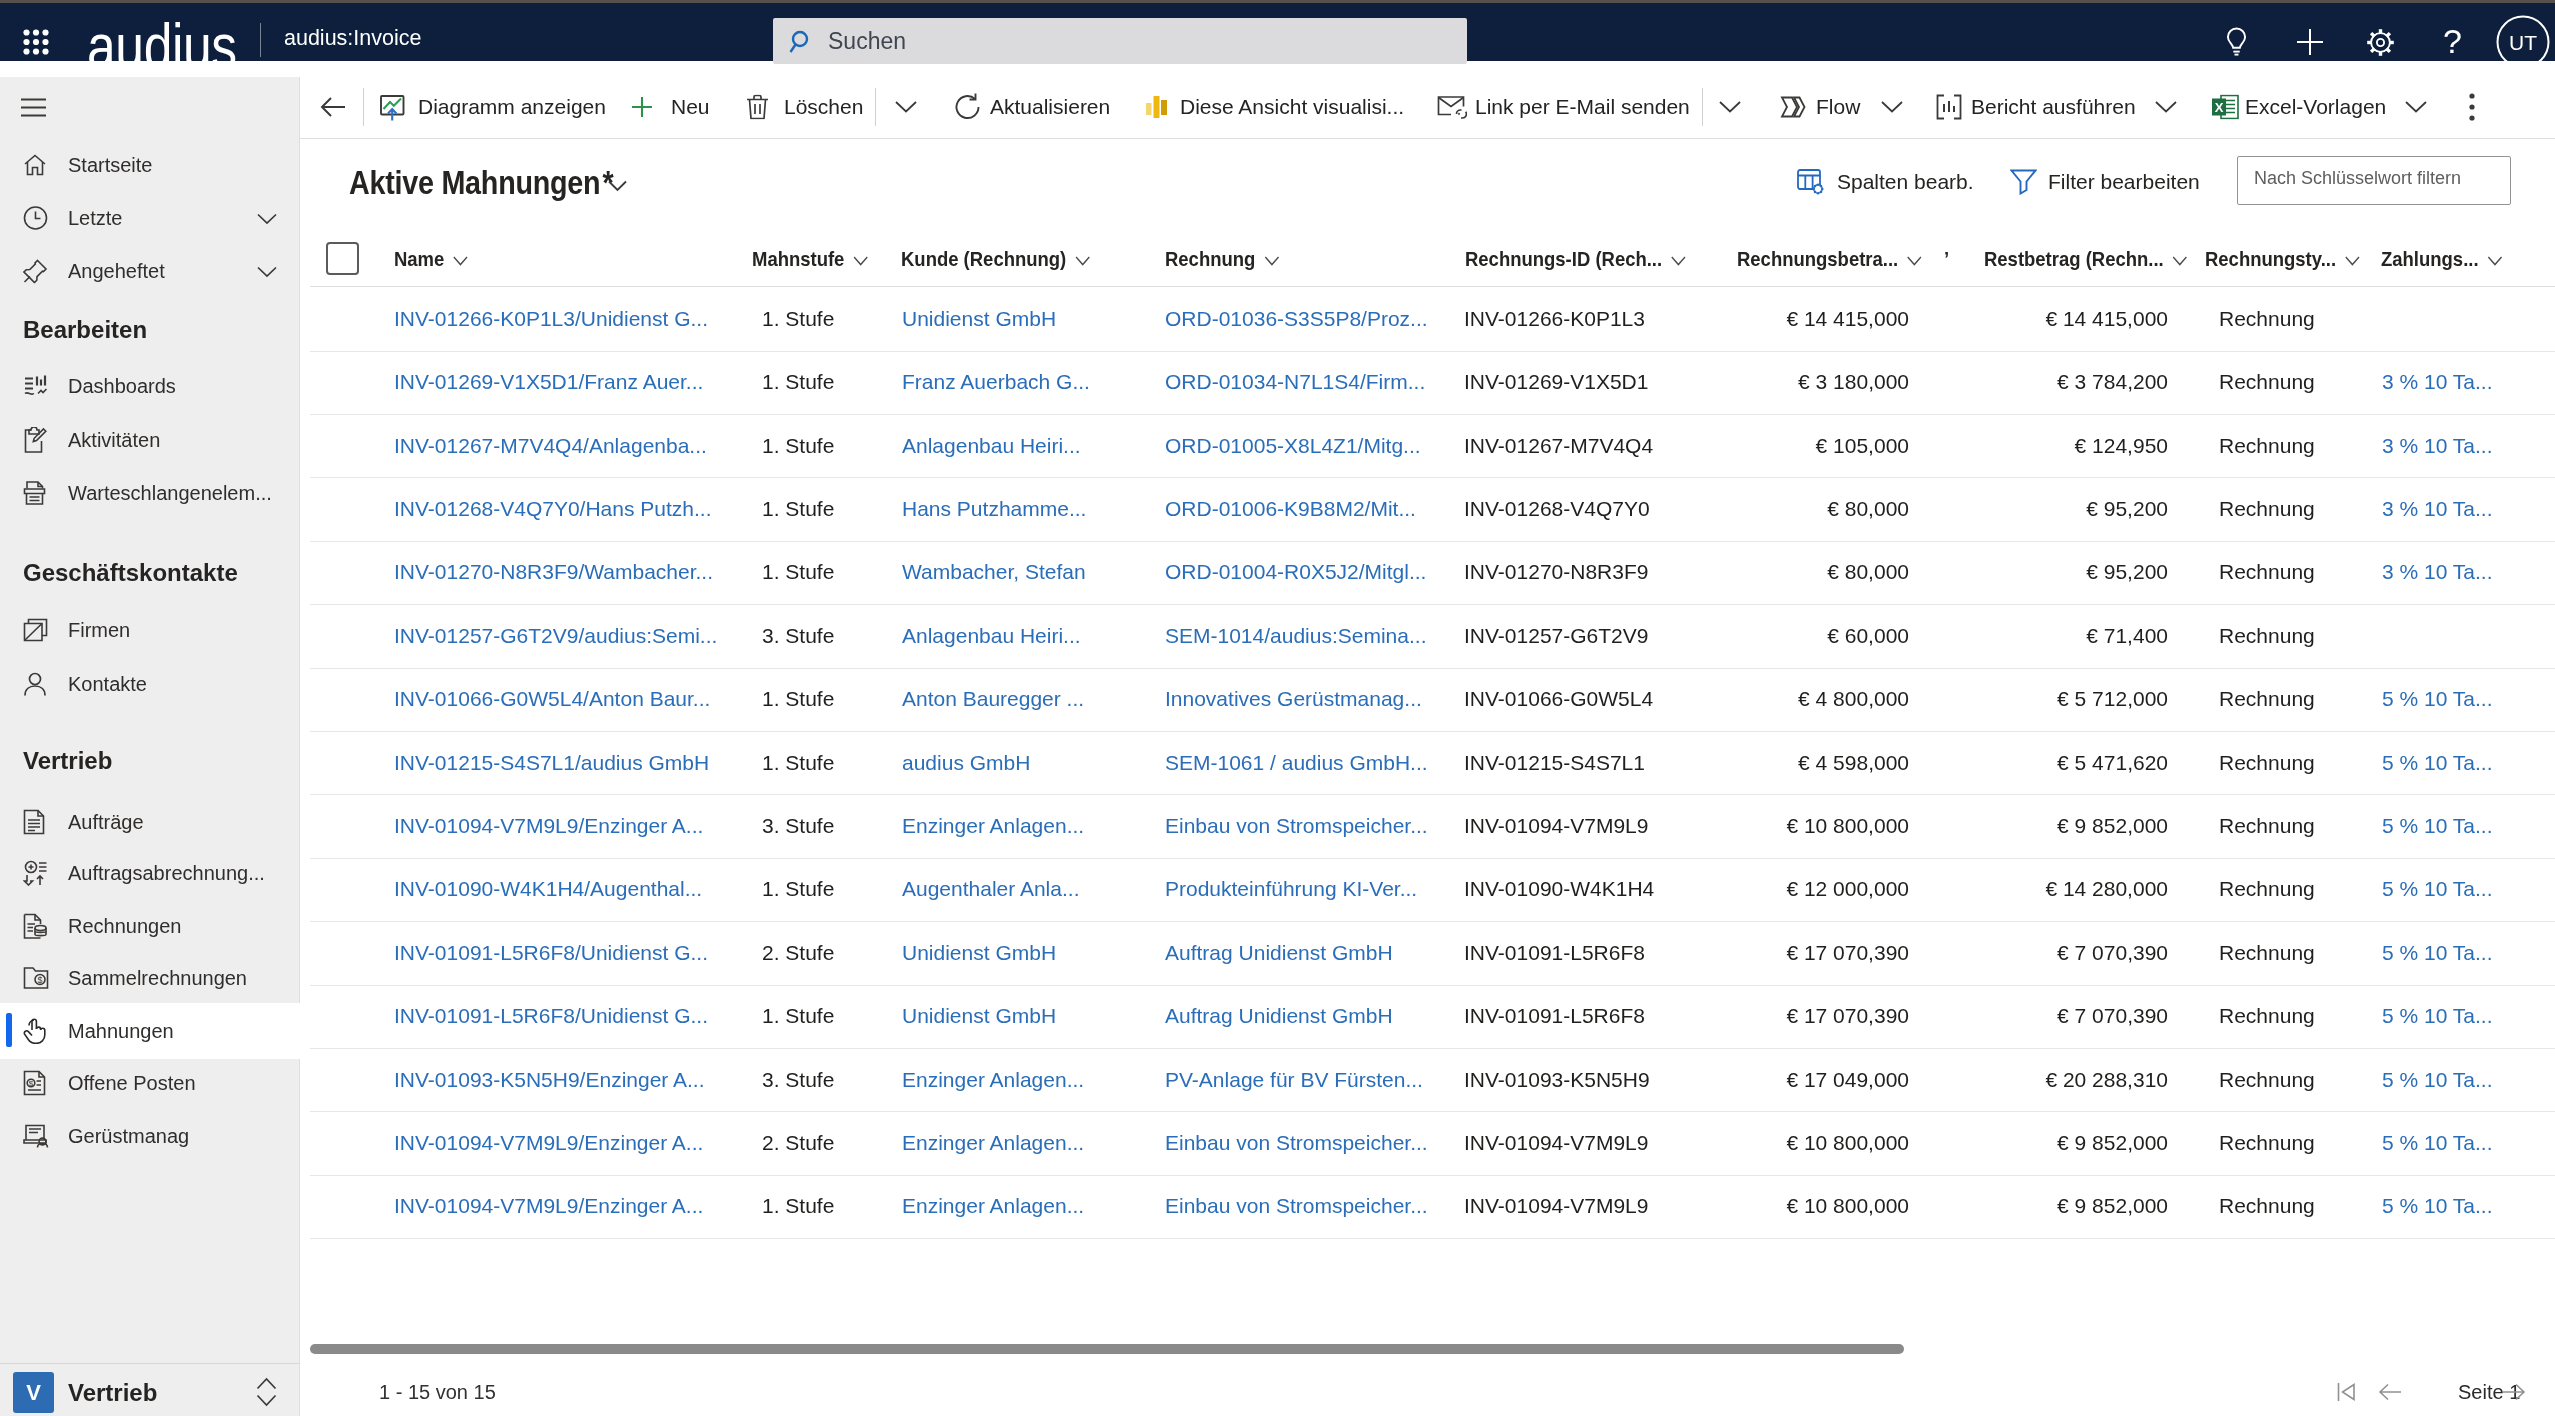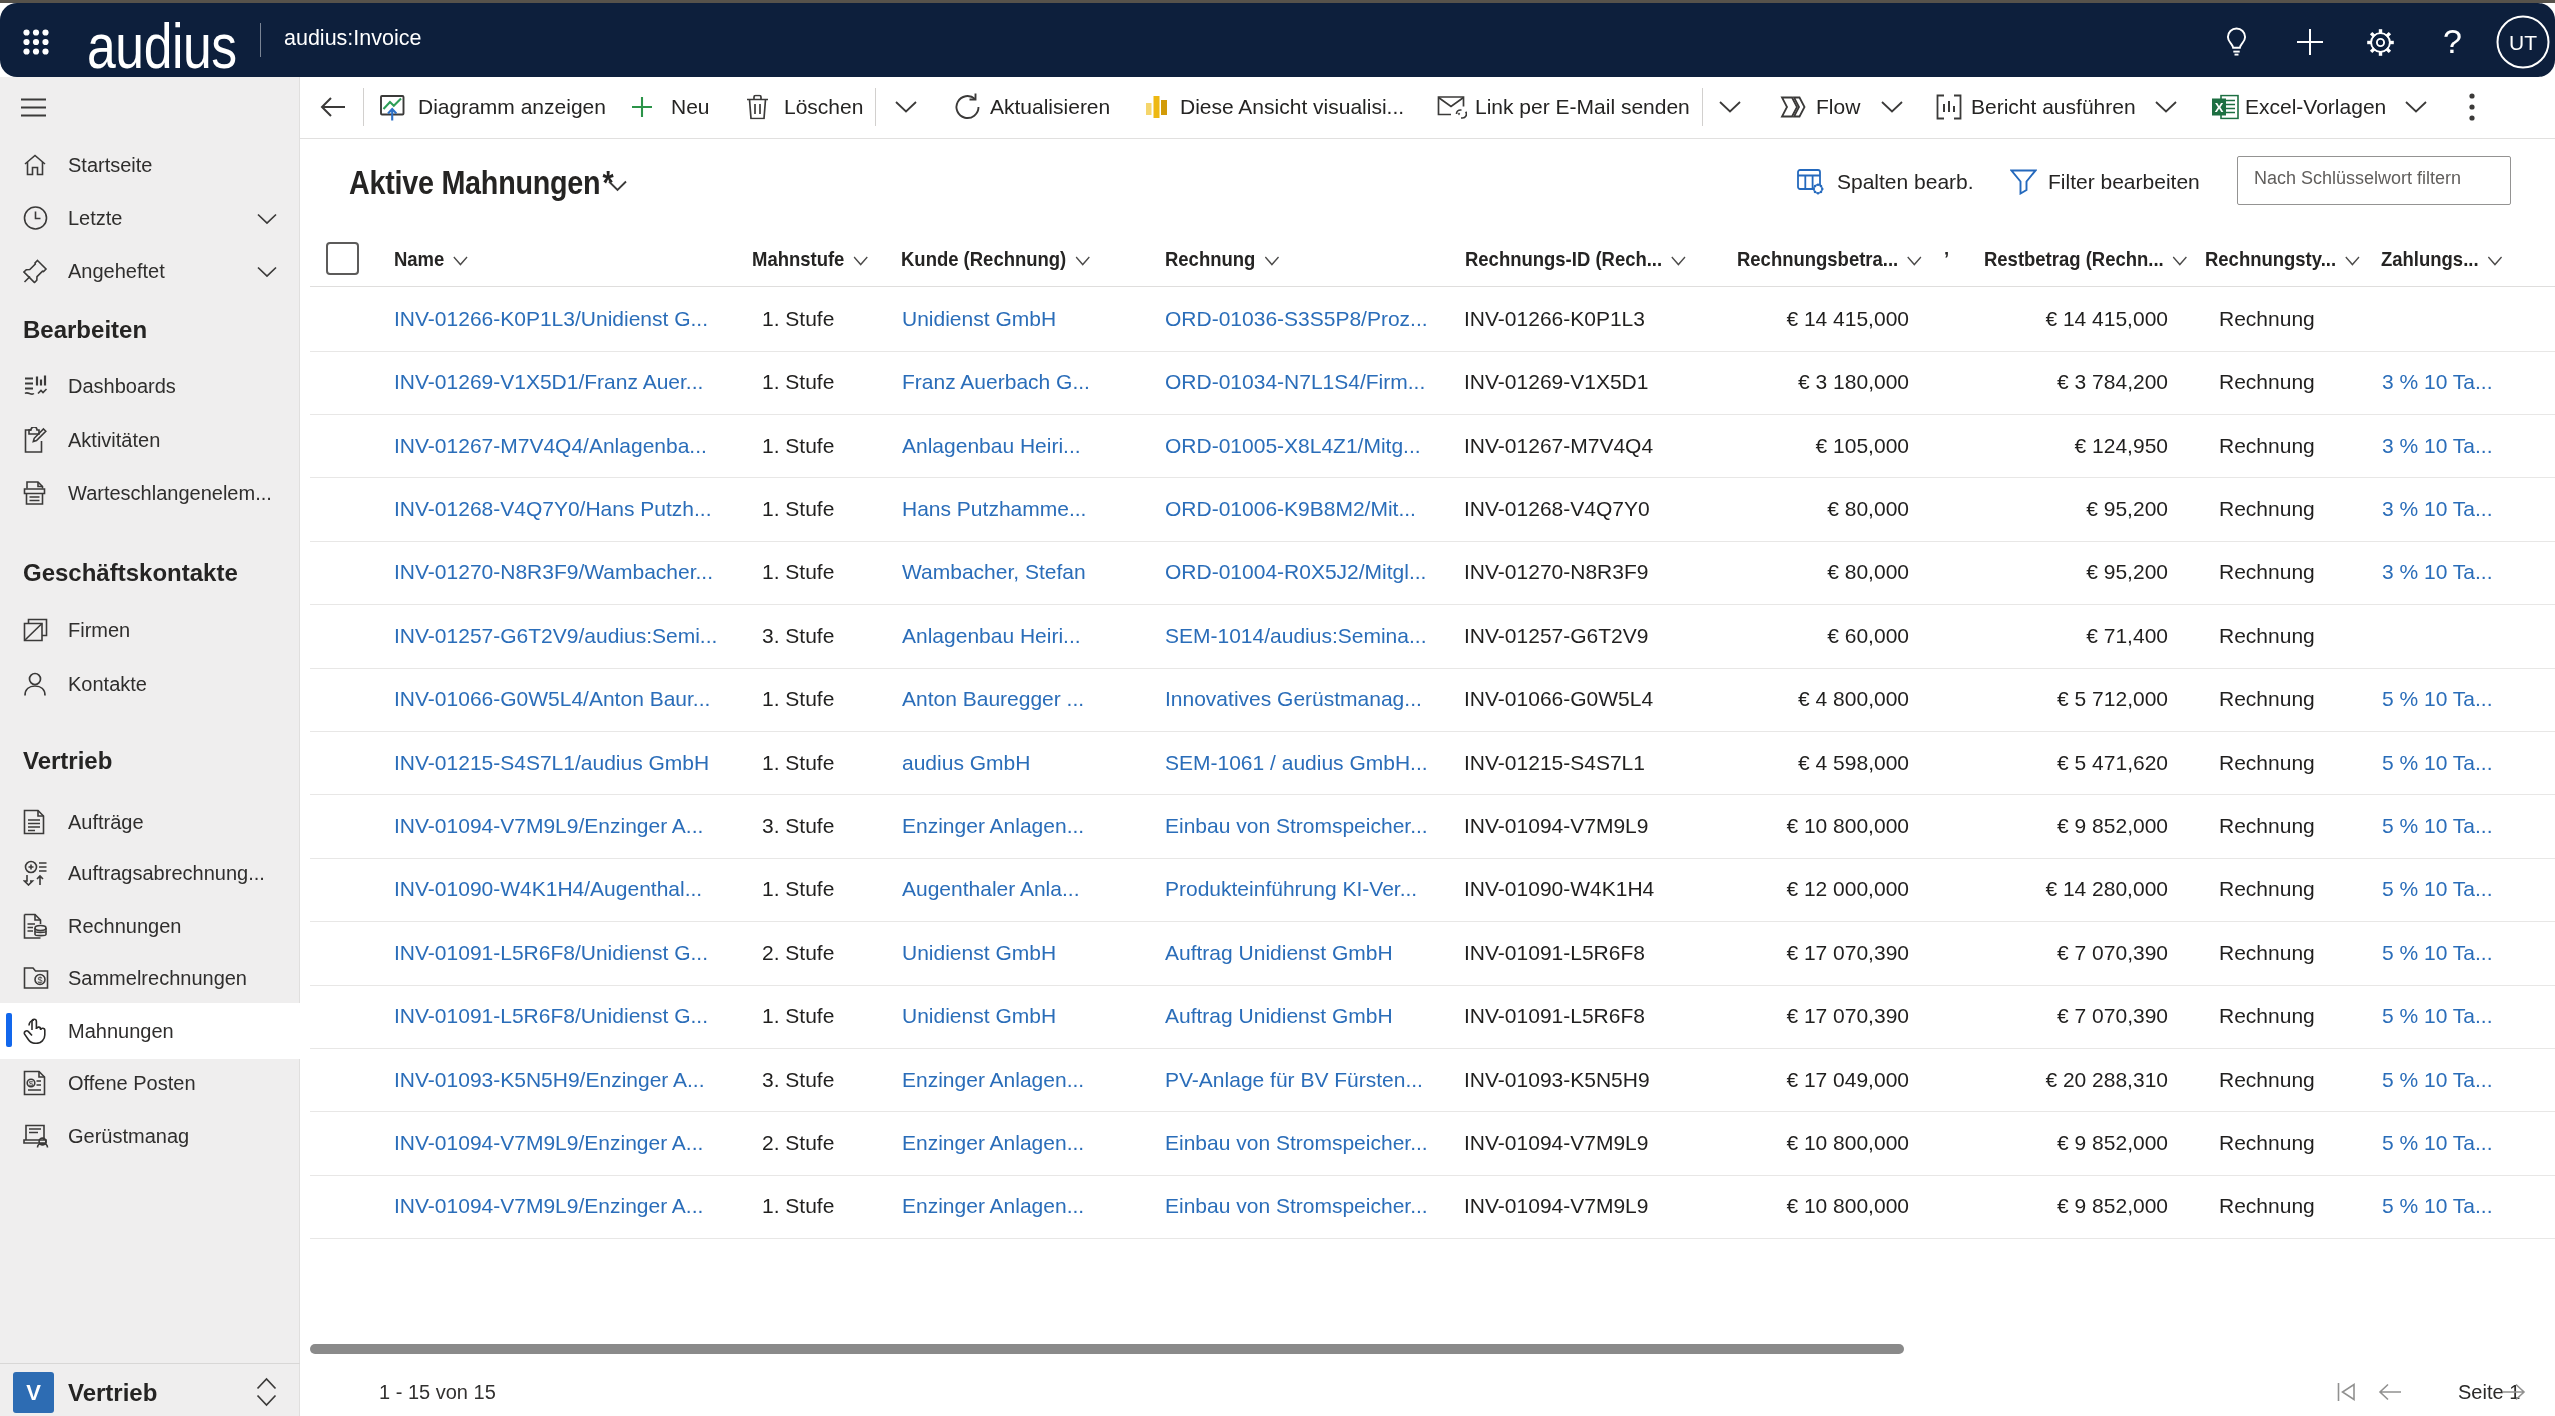--- a/index.html
+++ b/index.html
@@ -1,21 +1,21 @@
 <!DOCTYPE html>
 <html lang="de"><head>
 <meta charset="utf-8">
 <title>audius:Invoice</title>
 <style>
   * { margin:0; padding:0; box-sizing:border-box; }
   html,body { width:2555px; height:1416px; overflow:hidden; }
   body { position:relative; font-family:"Liberation Sans", sans-serif; background:#fff; color:#252423; }
   .abs { position:absolute; }
   .topstrip { position:absolute; left:0; top:0; width:2555px; height:3px; background:#56524b; }
-  .navbar { position:absolute; left:0; top:3px; width:2555px; height:74px; background:#0d1f3c;border-radius:17px; }
+  .navbar { position:absolute; left:0; top:3px; width:2555px; height:58px; background:#0d1f3c; }
   .logo { position:absolute; left:87px; top:7px; color:#fff; font-size:63px; font-weight:400; letter-spacing:-0.5px; transform:scaleX(0.82); transform-origin:0 0; }
   .navdiv { position:absolute; left:260px; top:20px; width:1px; height:34px; background:rgba(255,255,255,0.45); }
   .appname { position:absolute; left:284px; top:23px; color:#fff; font-size:21.5px; }
   .search { position:absolute; left:773px; top:15px; width:694px; height:46px; background:#dbdbde; border-radius:2px; }
   .search span { position:absolute; left:55px; top:10px; font-size:23px; color:#3f4650; }
   .sidebar { position:absolute; left:0; top:77px; width:300px; height:1339px; background:#efeeee; border-right:1px solid #e0dfde; }
   .sitem { position:absolute; left:68px; font-size:20px; color:#2f2e2d; transform:translateY(-50%); white-space:nowrap;text-align:right; }
   .shead { position:absolute; left:23px; font-size:24px; font-weight:bold; color:#252423; transform:translateY(-50%); white-space:nowrap; }
   .sicon { position:absolute; left:23px; transform:translateY(-50%); }
   .schev { position:absolute; left:257px; transform:translateY(-50%); }
@@ -58,20 +58,27 @@
         <circle cx="13" cy="13" r="3.1"></circle>
         <circle cx="22.5" cy="13" r="3.1"></circle>
       <circle cx="3.5" cy="22.5" r="3.1"></circle>
         <circle cx="13" cy="22.5" r="3.1"></circle>
         <circle cx="22.5" cy="22.5" r="3.1"></circle>
     </g>
   </svg>
   <div class="logo">audius</div>
   <div class="navdiv"></div>
   <div class="appname">audius:Invoice</div>
+  <div class="search">
+    <svg class="abs" style="left:16px;top:11px" width="26" height="26" viewBox="0 0 26 26" fill="none" stroke="#1b67b8" stroke-width="2.4">
+      <circle cx="11" cy="10" r="7"></circle>
+        <path d="M6.5 15.5 L1.5 23"></path>
+    </svg>
+    <span>Suchen</span>
+  </div>
   <svg class="abs" style="left:2223px;top:24px" width="27" height="30" viewBox="0 0 27 30" fill="none" stroke="#fff" stroke-width="1.9">
     <path d="M13.5 1.5 a8.6 8.6 0 0 1 8.6 8.6 c0 3.4 -2 5.2 -3.6 7.2 -0.9 1.1 -1.4 2.2 -1.6 3.4 h-6.8 c-0.2 -1.2 -0.7 -2.3 -1.6 -3.4 -1.6 -2 -3.6 -3.8 -3.6 -7.2 a8.6 8.6 0 0 1 8.6 -8.6 z"></path>
     <path d="M10.3 24.6 h6.4"></path>
       <path d="M11.5 27.6 h4"></path>
   </svg>
   <svg class="abs" style="left:2296px;top:25px" width="28" height="28" viewBox="0 0 28 28" stroke="#fff" stroke-width="2">
     <path d="M14 1 V27 M1 14 H27"></path>
   </svg>
   <svg class="abs" style="left:2366px;top:25px" width="29" height="29" viewBox="0 0 29 29" fill="none" stroke="#fff">
     <circle cx="14.5" cy="14.5" r="9.4" stroke-width="1.9"></circle>

